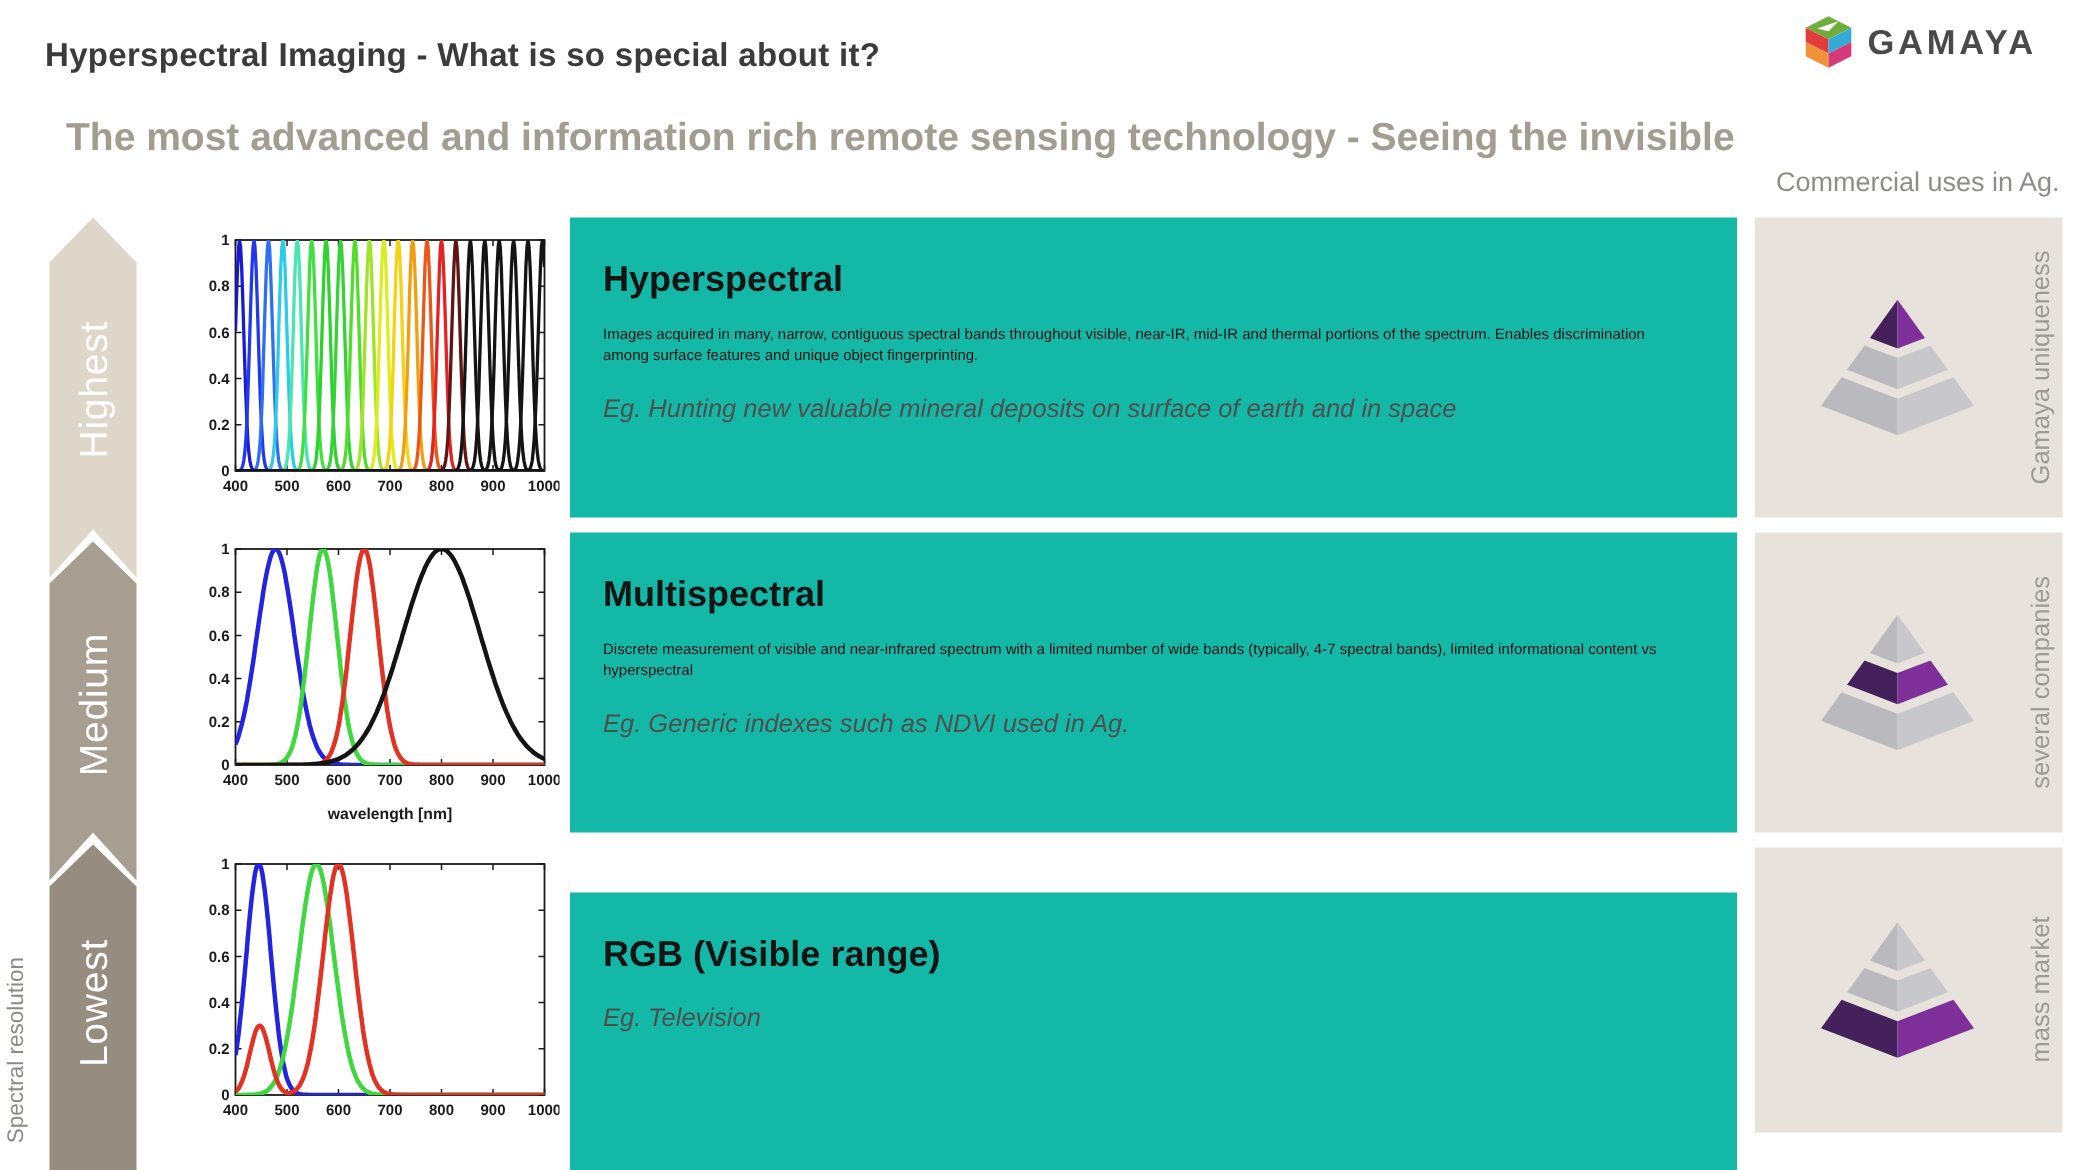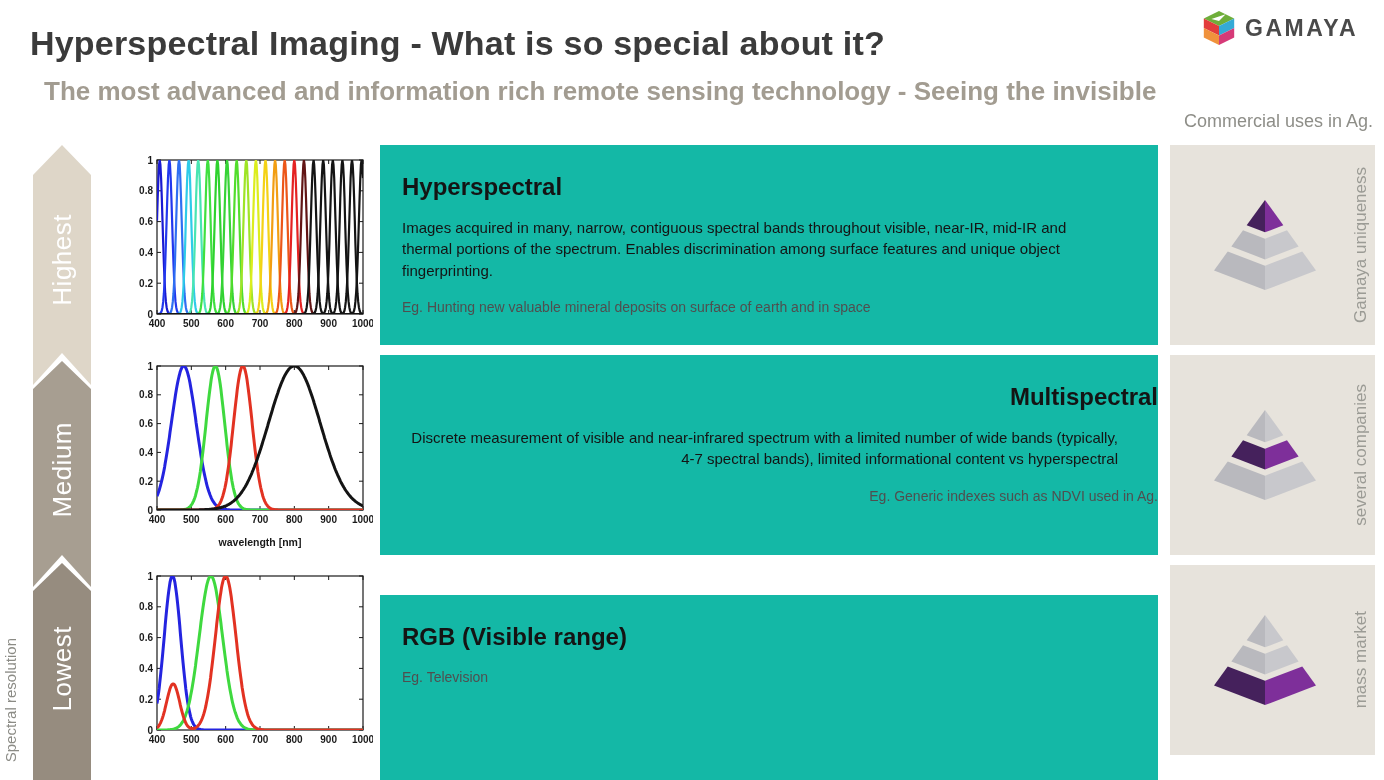--- a/index.html
+++ b/index.html
@@ -1,32 +1,32 @@
 <!DOCTYPE html>
 <html><head>
 <meta charset="utf-8">
 <style>
   html,body{margin:0;padding:0;}
   body{width:1384px;height:780px;background:#ffffff;font-family:"Liberation Sans",sans-serif;position:relative;overflow:hidden;}
   .slide{position:absolute;inset:0;}
-  .title{position:absolute;left:30px;top:24px;font-size:34px;font-weight:bold;color:#3b3b3b;letter-spacing:.2px;}
+  .title{position:absolute;left:30px;top:24px;font-size:22px;font-weight:bold;color:#3b3b3b;letter-spacing:.2px;}
   .subtitle{position:absolute;left:44px;top:76px;font-size:26px;font-weight:bold;color:#a29c91;}
   .logo{position:absolute;left:1200px;top:8px;display:flex;align-items:center;gap:7px;justify-content:center;}
   .logo-text{font-size:23px;font-weight:bold;color:#4a4a4a;letter-spacing:2.5px;}
   .commercial{position:absolute;left:1184px;top:111px;font-size:18px;color:#8e8e88;}
   .arrow-svg{position:absolute;left:30px;top:145px;}
   .vflex{display:flex;align-items:center;justify-content:center;}
   .vtext{writing-mode:vertical-rl;transform:rotate(180deg);}
   .arrow-label{position:absolute;left:44px;width:36px;color:#fff;font-size:26px;letter-spacing:.5px;}
   .spectral-caption{position:absolute;left:0px;top:622px;width:20px;height:156px;font-size:15px;color:#8b8b85;}
   .chart{position:absolute;left:131px;background:#fff;}
   .text-card{position:absolute;left:380px;width:778px;background:#14b8a6;}
   .card-title{font-size:24px;font-weight:bold;color:#141414;margin:28px 0 0 22px;}
-  .card-body{font-size:15px;color:#141414;margin:16px 22px 0 22px;max-width:716px;line-height:1.42;}
-  .card-eg{font-size:14px;color:#4f4f4f;margin:18px 0 0 22px;}
+  .card-body{font-size:10px;color:#141414;margin:16px 22px 0 22px;max-width:716px;line-height:1.42;}
+  .card-eg{font-size:17px;font-style:italic;color:#4f4f4f;margin:18px 0 0 22px;}
   .pyr-card{position:absolute;left:1170px;width:205px;background:#e7e3dc;}
   .pyr-svg{position:absolute;left:36px;top:50%;transform:translateY(-50%);}
   .pyr-label{position:absolute;right:4px;top:0;height:100%;font-size:17px;color:#9b9b95;}
 </style>
 </head>
 <body>
 
 <div class="slide">
 
   <div class="title">Hyperspectral Imaging - What is so special about it?</div>
@@ -229,21 +229,21 @@
       <path d="M26.0,137.4L26.7,133.1L27.4,128.2L28.1,122.9L28.7,117.1L29.4,110.8L30.1,104.2L30.8,97.1L31.5,89.8L32.2,82.2L32.9,74.5L33.6,66.7L34.2,59.0L34.9,51.4L35.6,44.2L36.3,37.3L37.0,31.0L37.7,25.4L38.4,20.5L39.0,16.4L39.7,13.3L40.4,11.2L41.1,10.1L41.8,10.1L42.5,11.2L43.2,13.3L43.9,16.4L44.5,20.5L45.2,25.4L45.9,31.0L46.6,37.3L47.3,44.2L48.0,51.4L48.7,59.0L49.3,66.7L50.0,74.5L50.7,82.2L51.4,89.8L52.1,97.1L52.8,104.2L53.5,110.8L54.2,117.1L54.8,122.9L55.5,128.2L56.2,133.1L56.9,137.4L57.6,141.4L58.3,144.8L59.0,147.9L59.6,150.6L60.3,152.9L61.0,154.8L61.7,156.5L62.4,157.9L63.1,159.1L63.8,160.1L64.5,160.9L65.1,161.5L65.8,162.1L66.5,162.5L67.2,162.8L67.9,163.1L68.6,163.3L69.3,163.5L69.9,163.6L70.6,163.7L71.3,163.8L72.0,163.8L72.7,163.9L73.4,163.9L74.1,163.9L74.8,164.0L75.4,164.0L76.1,164.0L76.8,164.0L77.5,164.0L78.2,164.0L78.9,164.0L79.6,164.0L80.2,164.0L80.9,164.0L81.6,164.0L82.3,164.0L83.0,164.0L83.7,164.0L84.4,164.0L85.1,164.0L85.7,164.0L86.4,164.0L87.1,164.0L87.8,164.0L88.5,164.0L89.2,164.0L89.9,164.0L90.5,164.0L91.2,164.0L91.9,164.0L92.6,164.0L93.3,164.0L94.0,164.0L94.7,164.0L95.4,164.0L96.0,164.0L96.7,164.0L97.4,164.0L98.1,164.0L98.8,164.0L99.5,164.0L100.2,164.0L100.8,164.0L101.5,164.0L102.2,164.0L102.9,164.0L103.6,164.0L104.3,164.0L105.0,164.0L105.7,164.0L106.3,164.0L107.0,164.0L107.7,164.0L108.4,164.0L109.1,164.0L109.8,164.0L110.5,164.0L111.1,164.0L111.8,164.0L112.5,164.0L113.2,164.0L113.9,164.0L114.6,164.0L115.3,164.0L116.0,164.0L116.6,164.0L117.3,164.0L118.0,164.0L118.7,164.0L119.4,164.0L120.1,164.0L120.8,164.0L121.4,164.0L122.1,164.0L122.8,164.0L123.5,164.0L124.2,164.0L124.9,164.0L125.6,164.0L126.3,164.0L126.9,164.0L127.6,164.0L128.3,164.0L129.0,164.0L129.7,164.0L130.4,164.0L131.1,164.0L131.7,164.0L132.4,164.0L133.1,164.0L133.8,164.0L134.5,164.0L135.2,164.0L135.9,164.0L136.6,164.0L137.2,164.0L137.9,164.0L138.6,164.0L139.3,164.0L140.0,164.0L140.7,164.0L141.4,164.0L142.0,164.0L142.7,164.0L143.4,164.0L144.1,164.0L144.8,164.0L145.5,164.0L146.2,164.0L146.9,164.0L147.5,164.0L148.2,164.0L148.9,164.0L149.6,164.0L150.3,164.0L151.0,164.0L151.7,164.0L152.3,164.0L153.0,164.0L153.7,164.0L154.4,164.0L155.1,164.0L155.8,164.0L156.5,164.0L157.2,164.0L157.8,164.0L158.5,164.0L159.2,164.0L159.9,164.0L160.6,164.0L161.3,164.0L162.0,164.0L162.6,164.0L163.3,164.0L164.0,164.0L164.7,164.0L165.4,164.0L166.1,164.0L166.8,164.0L167.5,164.0L168.1,164.0L168.8,164.0L169.5,164.0L170.2,164.0L170.9,164.0L171.6,164.0L172.3,164.0L172.9,164.0L173.6,164.0L174.3,164.0L175.0,164.0L175.7,164.0L176.4,164.0L177.1,164.0L177.8,164.0L178.4,164.0L179.1,164.0L179.8,164.0L180.5,164.0L181.2,164.0L181.9,164.0L182.6,164.0L183.2,164.0L183.9,164.0L184.6,164.0L185.3,164.0L186.0,164.0L186.7,164.0L187.4,164.0L188.1,164.0L188.7,164.0L189.4,164.0L190.1,164.0L190.8,164.0L191.5,164.0L192.2,164.0L192.9,164.0L193.5,164.0L194.2,164.0L194.9,164.0L195.6,164.0L196.3,164.0L197.0,164.0L197.7,164.0L198.4,164.0L199.0,164.0L199.7,164.0L200.4,164.0L201.1,164.0L201.8,164.0L202.5,164.0L203.2,164.0L203.8,164.0L204.5,164.0L205.2,164.0L205.9,164.0L206.6,164.0L207.3,164.0L208.0,164.0L208.7,164.0L209.3,164.0L210.0,164.0L210.7,164.0L211.4,164.0L212.1,164.0L212.8,164.0L213.5,164.0L214.1,164.0L214.8,164.0L215.5,164.0L216.2,164.0L216.9,164.0L217.6,164.0L218.3,164.0L219.0,164.0L219.6,164.0L220.3,164.0L221.0,164.0L221.7,164.0L222.4,164.0L223.1,164.0L223.8,164.0L224.4,164.0L225.1,164.0L225.8,164.0L226.5,164.0L227.2,164.0L227.9,164.0L228.6,164.0L229.3,164.0L229.9,164.0L230.6,164.0L231.3,164.0L232.0,164.0" fill="none" stroke="#2424e0" stroke-width="3" stroke-linejoin="round" clip-path="url(#chartclip2)"></path>
       <path d="M26.0,164.0L26.7,164.0L27.4,164.0L28.1,164.0L28.7,164.0L29.4,164.0L30.1,164.0L30.8,164.0L31.5,164.0L32.2,164.0L32.9,164.0L33.6,163.9L34.2,163.9L34.9,163.9L35.6,163.9L36.3,163.9L37.0,163.8L37.7,163.8L38.4,163.7L39.0,163.7L39.7,163.6L40.4,163.5L41.1,163.4L41.8,163.3L42.5,163.1L43.2,162.9L43.9,162.7L44.5,162.4L45.2,162.1L45.9,161.8L46.6,161.4L47.3,160.9L48.0,160.3L48.7,159.7L49.3,159.0L50.0,158.2L50.7,157.2L51.4,156.2L52.1,155.0L52.8,153.6L53.5,152.1L54.2,150.5L54.8,148.6L55.5,146.6L56.2,144.4L56.9,141.9L57.6,139.2L58.3,136.3L59.0,133.2L59.6,129.8L60.3,126.2L61.0,122.4L61.7,118.3L62.4,114.0L63.1,109.5L63.8,104.8L64.5,99.9L65.1,94.8L65.8,89.6L66.5,84.2L67.2,78.8L67.9,73.3L68.6,67.8L69.3,62.4L69.9,57.0L70.6,51.6L71.3,46.5L72.0,41.5L72.7,36.7L73.4,32.3L74.1,28.1L74.8,24.3L75.4,20.9L76.1,17.9L76.8,15.3L77.5,13.2L78.2,11.7L78.9,10.6L79.6,10.1L80.2,10.1L80.9,10.6L81.6,11.7L82.3,13.2L83.0,15.3L83.7,17.9L84.4,20.9L85.1,24.3L85.7,28.1L86.4,32.3L87.1,36.7L87.8,41.5L88.5,46.5L89.2,51.6L89.9,57.0L90.5,62.4L91.2,67.8L91.9,73.3L92.6,78.8L93.3,84.2L94.0,89.6L94.7,94.8L95.4,99.9L96.0,104.8L96.7,109.5L97.4,114.0L98.1,118.3L98.8,122.4L99.5,126.2L100.2,129.8L100.8,133.2L101.5,136.3L102.2,139.2L102.9,141.9L103.6,144.4L104.3,146.6L105.0,148.6L105.7,150.5L106.3,152.1L107.0,153.6L107.7,155.0L108.4,156.2L109.1,157.2L109.8,158.2L110.5,159.0L111.1,159.7L111.8,160.3L112.5,160.9L113.2,161.4L113.9,161.8L114.6,162.1L115.3,162.4L116.0,162.7L116.6,162.9L117.3,163.1L118.0,163.3L118.7,163.4L119.4,163.5L120.1,163.6L120.8,163.7L121.4,163.7L122.1,163.8L122.8,163.8L123.5,163.9L124.2,163.9L124.9,163.9L125.6,163.9L126.3,163.9L126.9,164.0L127.6,164.0L128.3,164.0L129.0,164.0L129.7,164.0L130.4,164.0L131.1,164.0L131.7,164.0L132.4,164.0L133.1,164.0L133.8,164.0L134.5,164.0L135.2,164.0L135.9,164.0L136.6,164.0L137.2,164.0L137.9,164.0L138.6,164.0L139.3,164.0L140.0,164.0L140.7,164.0L141.4,164.0L142.0,164.0L142.7,164.0L143.4,164.0L144.1,164.0L144.8,164.0L145.5,164.0L146.2,164.0L146.9,164.0L147.5,164.0L148.2,164.0L148.9,164.0L149.6,164.0L150.3,164.0L151.0,164.0L151.7,164.0L152.3,164.0L153.0,164.0L153.7,164.0L154.4,164.0L155.1,164.0L155.8,164.0L156.5,164.0L157.2,164.0L157.8,164.0L158.5,164.0L159.2,164.0L159.9,164.0L160.6,164.0L161.3,164.0L162.0,164.0L162.6,164.0L163.3,164.0L164.0,164.0L164.7,164.0L165.4,164.0L166.1,164.0L166.8,164.0L167.5,164.0L168.1,164.0L168.8,164.0L169.5,164.0L170.2,164.0L170.9,164.0L171.6,164.0L172.3,164.0L172.9,164.0L173.6,164.0L174.3,164.0L175.0,164.0L175.7,164.0L176.4,164.0L177.1,164.0L177.8,164.0L178.4,164.0L179.1,164.0L179.8,164.0L180.5,164.0L181.2,164.0L181.9,164.0L182.6,164.0L183.2,164.0L183.9,164.0L184.6,164.0L185.3,164.0L186.0,164.0L186.7,164.0L187.4,164.0L188.1,164.0L188.7,164.0L189.4,164.0L190.1,164.0L190.8,164.0L191.5,164.0L192.2,164.0L192.9,164.0L193.5,164.0L194.2,164.0L194.9,164.0L195.6,164.0L196.3,164.0L197.0,164.0L197.7,164.0L198.4,164.0L199.0,164.0L199.7,164.0L200.4,164.0L201.1,164.0L201.8,164.0L202.5,164.0L203.2,164.0L203.8,164.0L204.5,164.0L205.2,164.0L205.9,164.0L206.6,164.0L207.3,164.0L208.0,164.0L208.7,164.0L209.3,164.0L210.0,164.0L210.7,164.0L211.4,164.0L212.1,164.0L212.8,164.0L213.5,164.0L214.1,164.0L214.8,164.0L215.5,164.0L216.2,164.0L216.9,164.0L217.6,164.0L218.3,164.0L219.0,164.0L219.6,164.0L220.3,164.0L221.0,164.0L221.7,164.0L222.4,164.0L223.1,164.0L223.8,164.0L224.4,164.0L225.1,164.0L225.8,164.0L226.5,164.0L227.2,164.0L227.9,164.0L228.6,164.0L229.3,164.0L229.9,164.0L230.6,164.0L231.3,164.0L232.0,164.0" fill="none" stroke="#3fd93f" stroke-width="3" stroke-linejoin="round" clip-path="url(#chartclip2)"></path>
       <path d="M26.0,161.8L26.7,161.2L27.4,160.4L28.1,159.5L28.7,158.4L29.4,157.1L30.1,155.5L30.8,153.8L31.5,151.8L32.2,149.6L32.9,147.2L33.6,144.6L34.2,141.8L34.9,138.9L35.6,136.0L36.3,133.0L37.0,130.2L37.7,127.4L38.4,124.9L39.0,122.7L39.7,120.8L40.4,119.4L41.1,118.4L41.8,117.9L42.5,117.9L43.2,118.4L43.9,119.4L44.5,120.8L45.2,122.7L45.9,124.9L46.6,127.4L47.3,130.2L48.0,133.0L48.7,136.0L49.3,138.9L50.0,141.8L50.7,144.5L51.4,147.1L52.1,149.6L52.8,151.8L53.5,153.7L54.2,155.5L54.8,157.0L55.5,158.3L56.2,159.4L56.9,160.2L57.6,161.0L58.3,161.5L59.0,162.0L59.6,162.3L60.3,162.5L61.0,162.6L61.7,162.6L62.4,162.5L63.1,162.3L63.8,162.1L64.5,161.8L65.1,161.4L65.8,160.9L66.5,160.3L67.2,159.6L67.9,158.7L68.6,157.8L69.3,156.6L69.9,155.4L70.6,153.9L71.3,152.2L72.0,150.3L72.7,148.2L73.4,145.8L74.1,143.2L74.8,140.2L75.4,137.0L76.1,133.5L76.8,129.7L77.5,125.6L78.2,121.2L78.9,116.5L79.6,111.5L80.2,106.2L80.9,100.7L81.6,95.0L82.3,89.0L83.0,83.0L83.7,76.8L84.4,70.6L85.1,64.4L85.7,58.2L86.4,52.2L87.1,46.3L87.8,40.7L88.5,35.4L89.2,30.4L89.9,25.9L90.5,21.8L91.2,18.3L91.9,15.4L92.6,13.0L93.3,11.4L94.0,10.3L94.7,10.0L95.4,10.3L96.0,11.4L96.7,13.0L97.4,15.4L98.1,18.3L98.8,21.8L99.5,25.9L100.2,30.4L100.8,35.4L101.5,40.7L102.2,46.3L102.9,52.2L103.6,58.2L104.3,64.4L105.0,70.6L105.7,76.8L106.3,83.0L107.0,89.0L107.7,95.0L108.4,100.7L109.1,106.2L109.8,111.5L110.5,116.5L111.1,121.2L111.8,125.6L112.5,129.7L113.2,133.5L113.9,137.0L114.6,140.2L115.3,143.2L116.0,145.8L116.6,148.2L117.3,150.3L118.0,152.2L118.7,153.9L119.4,155.4L120.1,156.6L120.8,157.8L121.4,158.8L122.1,159.6L122.8,160.3L123.5,160.9L124.2,161.5L124.9,161.9L125.6,162.3L126.3,162.6L126.9,162.9L127.6,163.1L128.3,163.3L129.0,163.4L129.7,163.5L130.4,163.6L131.1,163.7L131.7,163.8L132.4,163.8L133.1,163.9L133.8,163.9L134.5,163.9L135.2,163.9L135.9,163.9L136.6,164.0L137.2,164.0L137.9,164.0L138.6,164.0L139.3,164.0L140.0,164.0L140.7,164.0L141.4,164.0L142.0,164.0L142.7,164.0L143.4,164.0L144.1,164.0L144.8,164.0L145.5,164.0L146.2,164.0L146.9,164.0L147.5,164.0L148.2,164.0L148.9,164.0L149.6,164.0L150.3,164.0L151.0,164.0L151.7,164.0L152.3,164.0L153.0,164.0L153.7,164.0L154.4,164.0L155.1,164.0L155.8,164.0L156.5,164.0L157.2,164.0L157.8,164.0L158.5,164.0L159.2,164.0L159.9,164.0L160.6,164.0L161.3,164.0L162.0,164.0L162.6,164.0L163.3,164.0L164.0,164.0L164.7,164.0L165.4,164.0L166.1,164.0L166.8,164.0L167.5,164.0L168.1,164.0L168.8,164.0L169.5,164.0L170.2,164.0L170.9,164.0L171.6,164.0L172.3,164.0L172.9,164.0L173.6,164.0L174.3,164.0L175.0,164.0L175.7,164.0L176.4,164.0L177.1,164.0L177.8,164.0L178.4,164.0L179.1,164.0L179.8,164.0L180.5,164.0L181.2,164.0L181.9,164.0L182.6,164.0L183.2,164.0L183.9,164.0L184.6,164.0L185.3,164.0L186.0,164.0L186.7,164.0L187.4,164.0L188.1,164.0L188.7,164.0L189.4,164.0L190.1,164.0L190.8,164.0L191.5,164.0L192.2,164.0L192.9,164.0L193.5,164.0L194.2,164.0L194.9,164.0L195.6,164.0L196.3,164.0L197.0,164.0L197.7,164.0L198.4,164.0L199.0,164.0L199.7,164.0L200.4,164.0L201.1,164.0L201.8,164.0L202.5,164.0L203.2,164.0L203.8,164.0L204.5,164.0L205.2,164.0L205.9,164.0L206.6,164.0L207.3,164.0L208.0,164.0L208.7,164.0L209.3,164.0L210.0,164.0L210.7,164.0L211.4,164.0L212.1,164.0L212.8,164.0L213.5,164.0L214.1,164.0L214.8,164.0L215.5,164.0L216.2,164.0L216.9,164.0L217.6,164.0L218.3,164.0L219.0,164.0L219.6,164.0L220.3,164.0L221.0,164.0L221.7,164.0L222.4,164.0L223.1,164.0L223.8,164.0L224.4,164.0L225.1,164.0L225.8,164.0L226.5,164.0L227.2,164.0L227.9,164.0L228.6,164.0L229.3,164.0L229.9,164.0L230.6,164.0L231.3,164.0L232.0,164.0" fill="none" stroke="#e23222" stroke-width="3" stroke-linejoin="round" clip-path="url(#chartclip2)"></path>
     </svg>
 
   <div class="text-card" style="top:145px;height:200px;">
     <div class="card-title">Hyperspectral</div>
     <div class="card-body">Images acquired in many, narrow, contiguous spectral bands throughout visible, near-IR, mid-IR and thermal portions of the spectrum. Enables discrimination among surface features and unique object fingerprinting.</div>
     <div class="card-eg">Eg. Hunting new valuable mineral deposits on surface of earth and in space</div>
   </div>
-  <div class="text-card" style="top:355px;height:200px;text-align:right;">
+  <div class="text-card" style="top:355px;height:200px;">
     <div class="card-title">Multispectral</div>
     <div class="card-body">Discrete measurement of visible and near-infrared spectrum with a limited number of wide bands (typically, 4-7 spectral bands), limited informational content vs hyperspectral</div>
     <div class="card-eg">Eg. Generic indexes such as NDVI used in Ag.</div>
   </div>
   <div class="text-card" style="top:595px;height:190px;">
     <div class="card-title">RGB (Visible range)</div>
     <div class="card-eg">Eg. Television</div>
   </div>
 
   <div class="pyr-card" style="top:145px;height:200px;">

